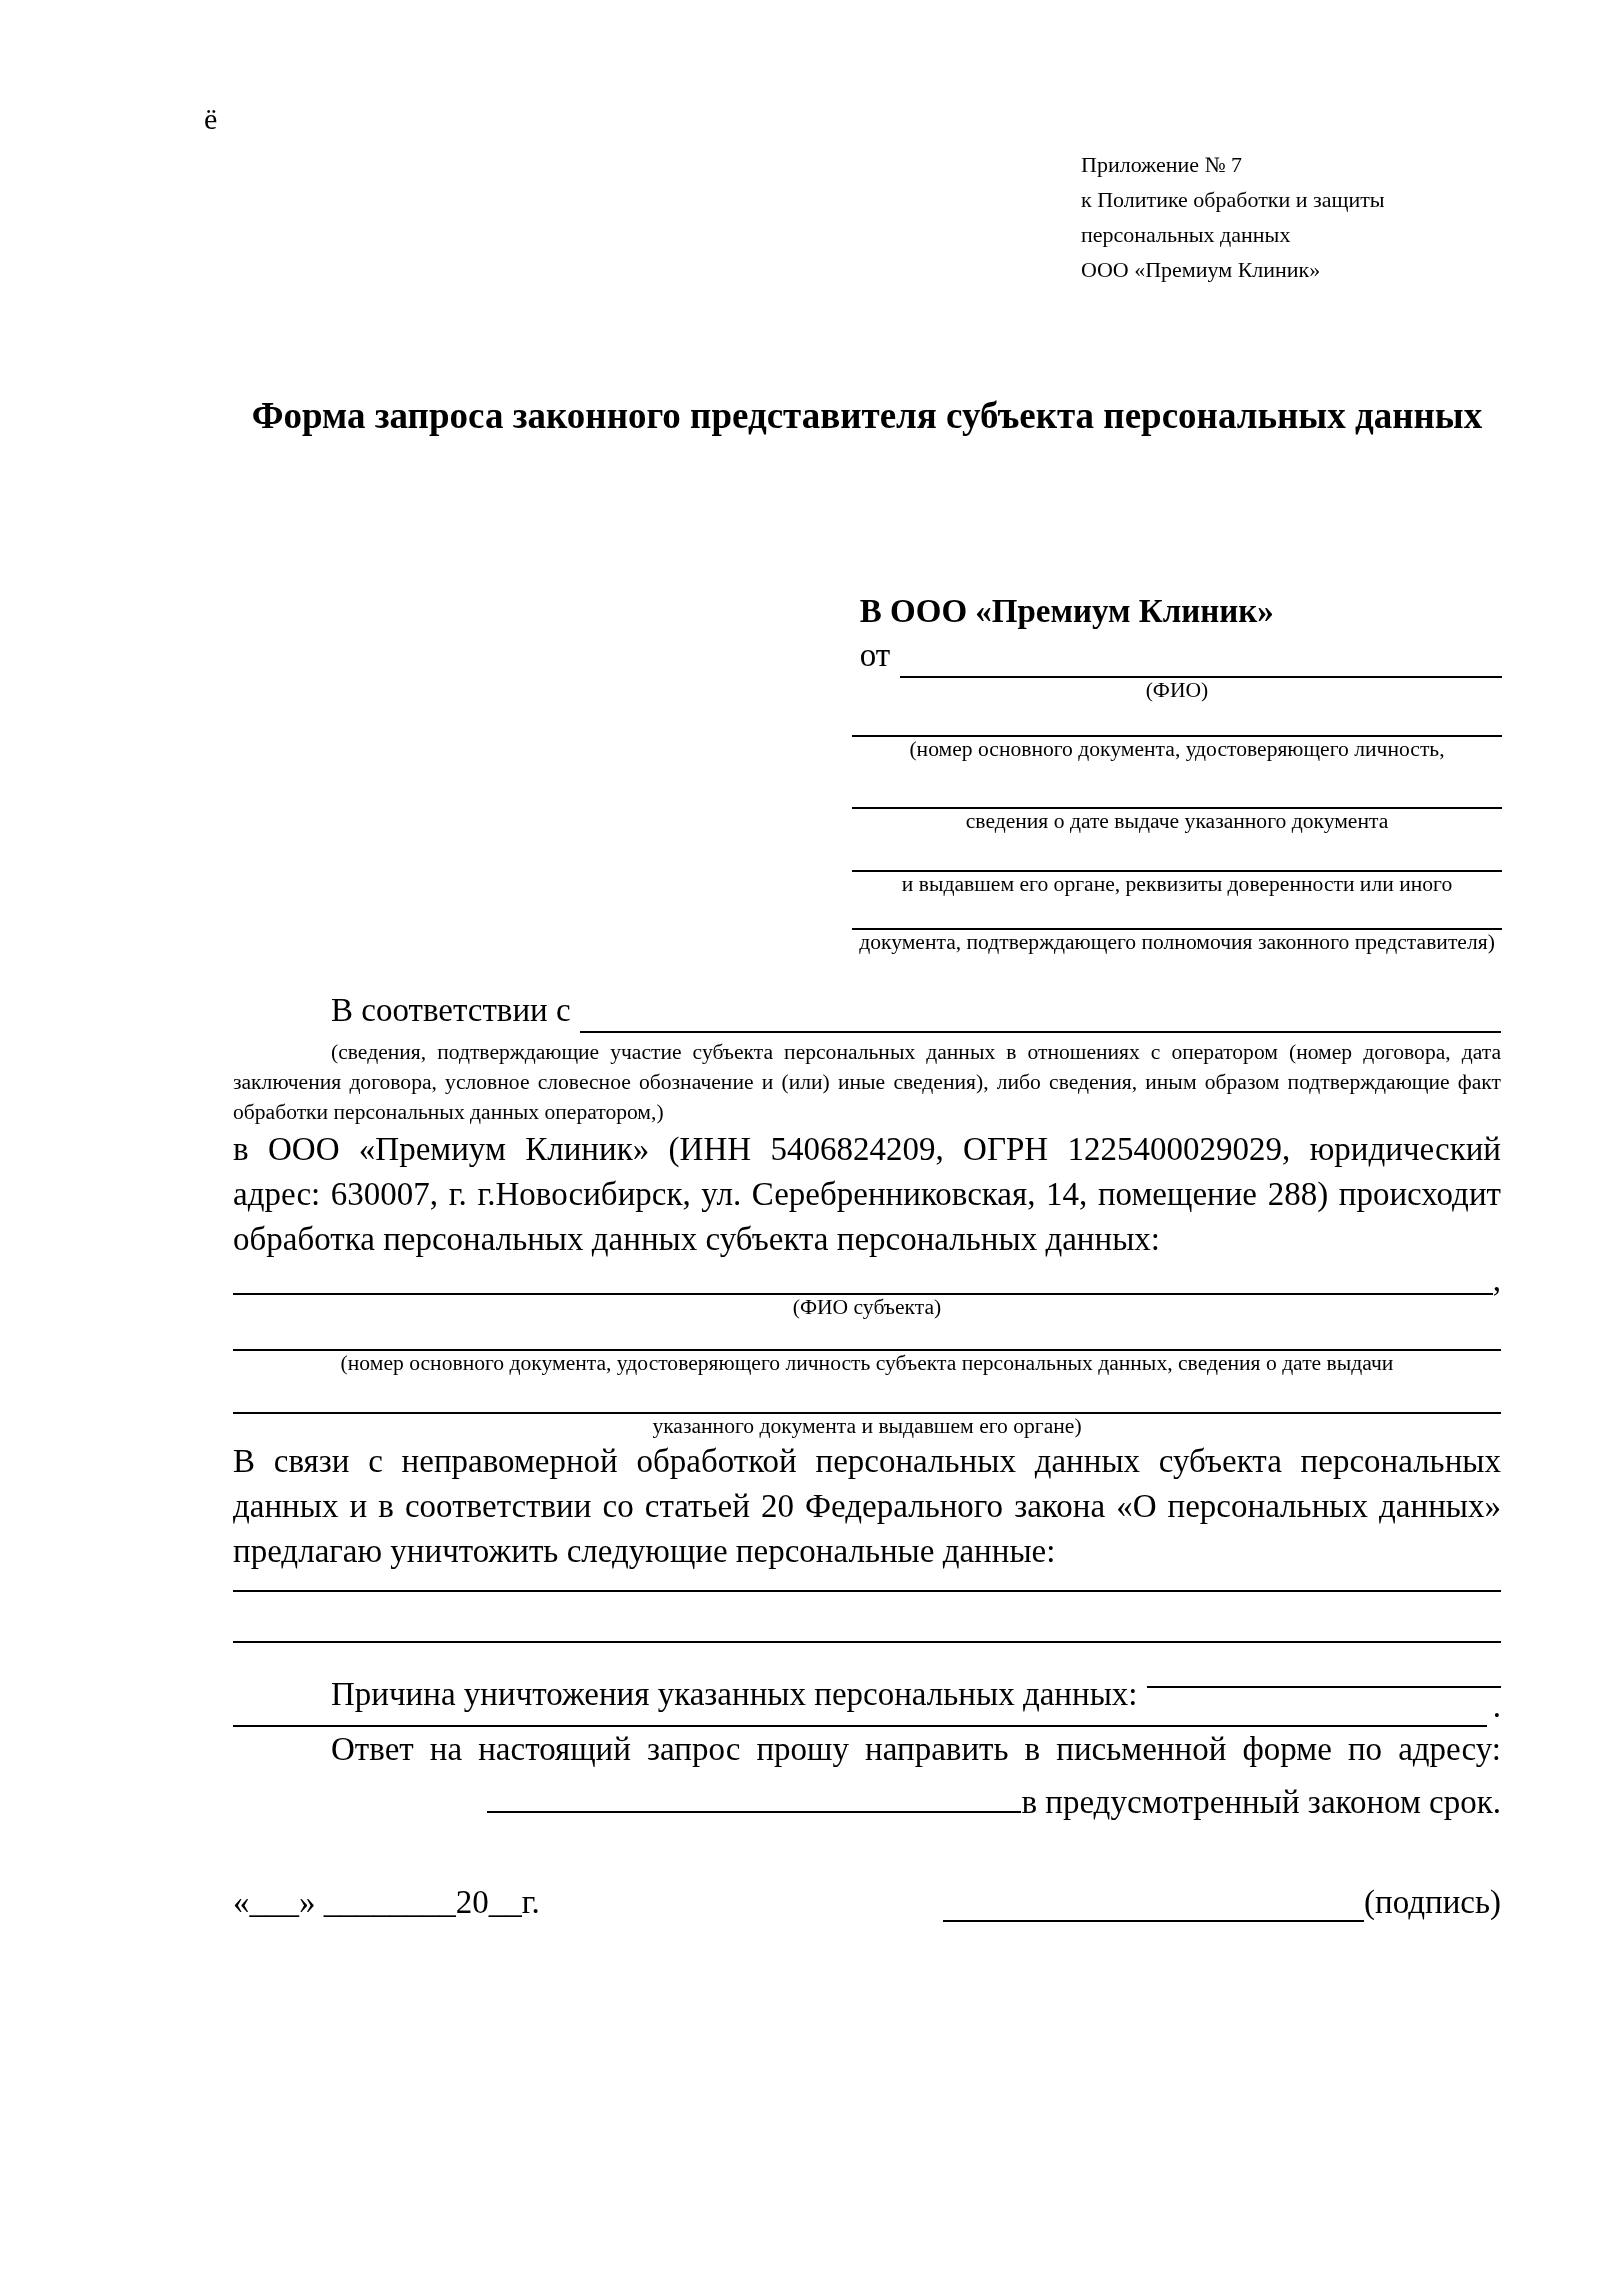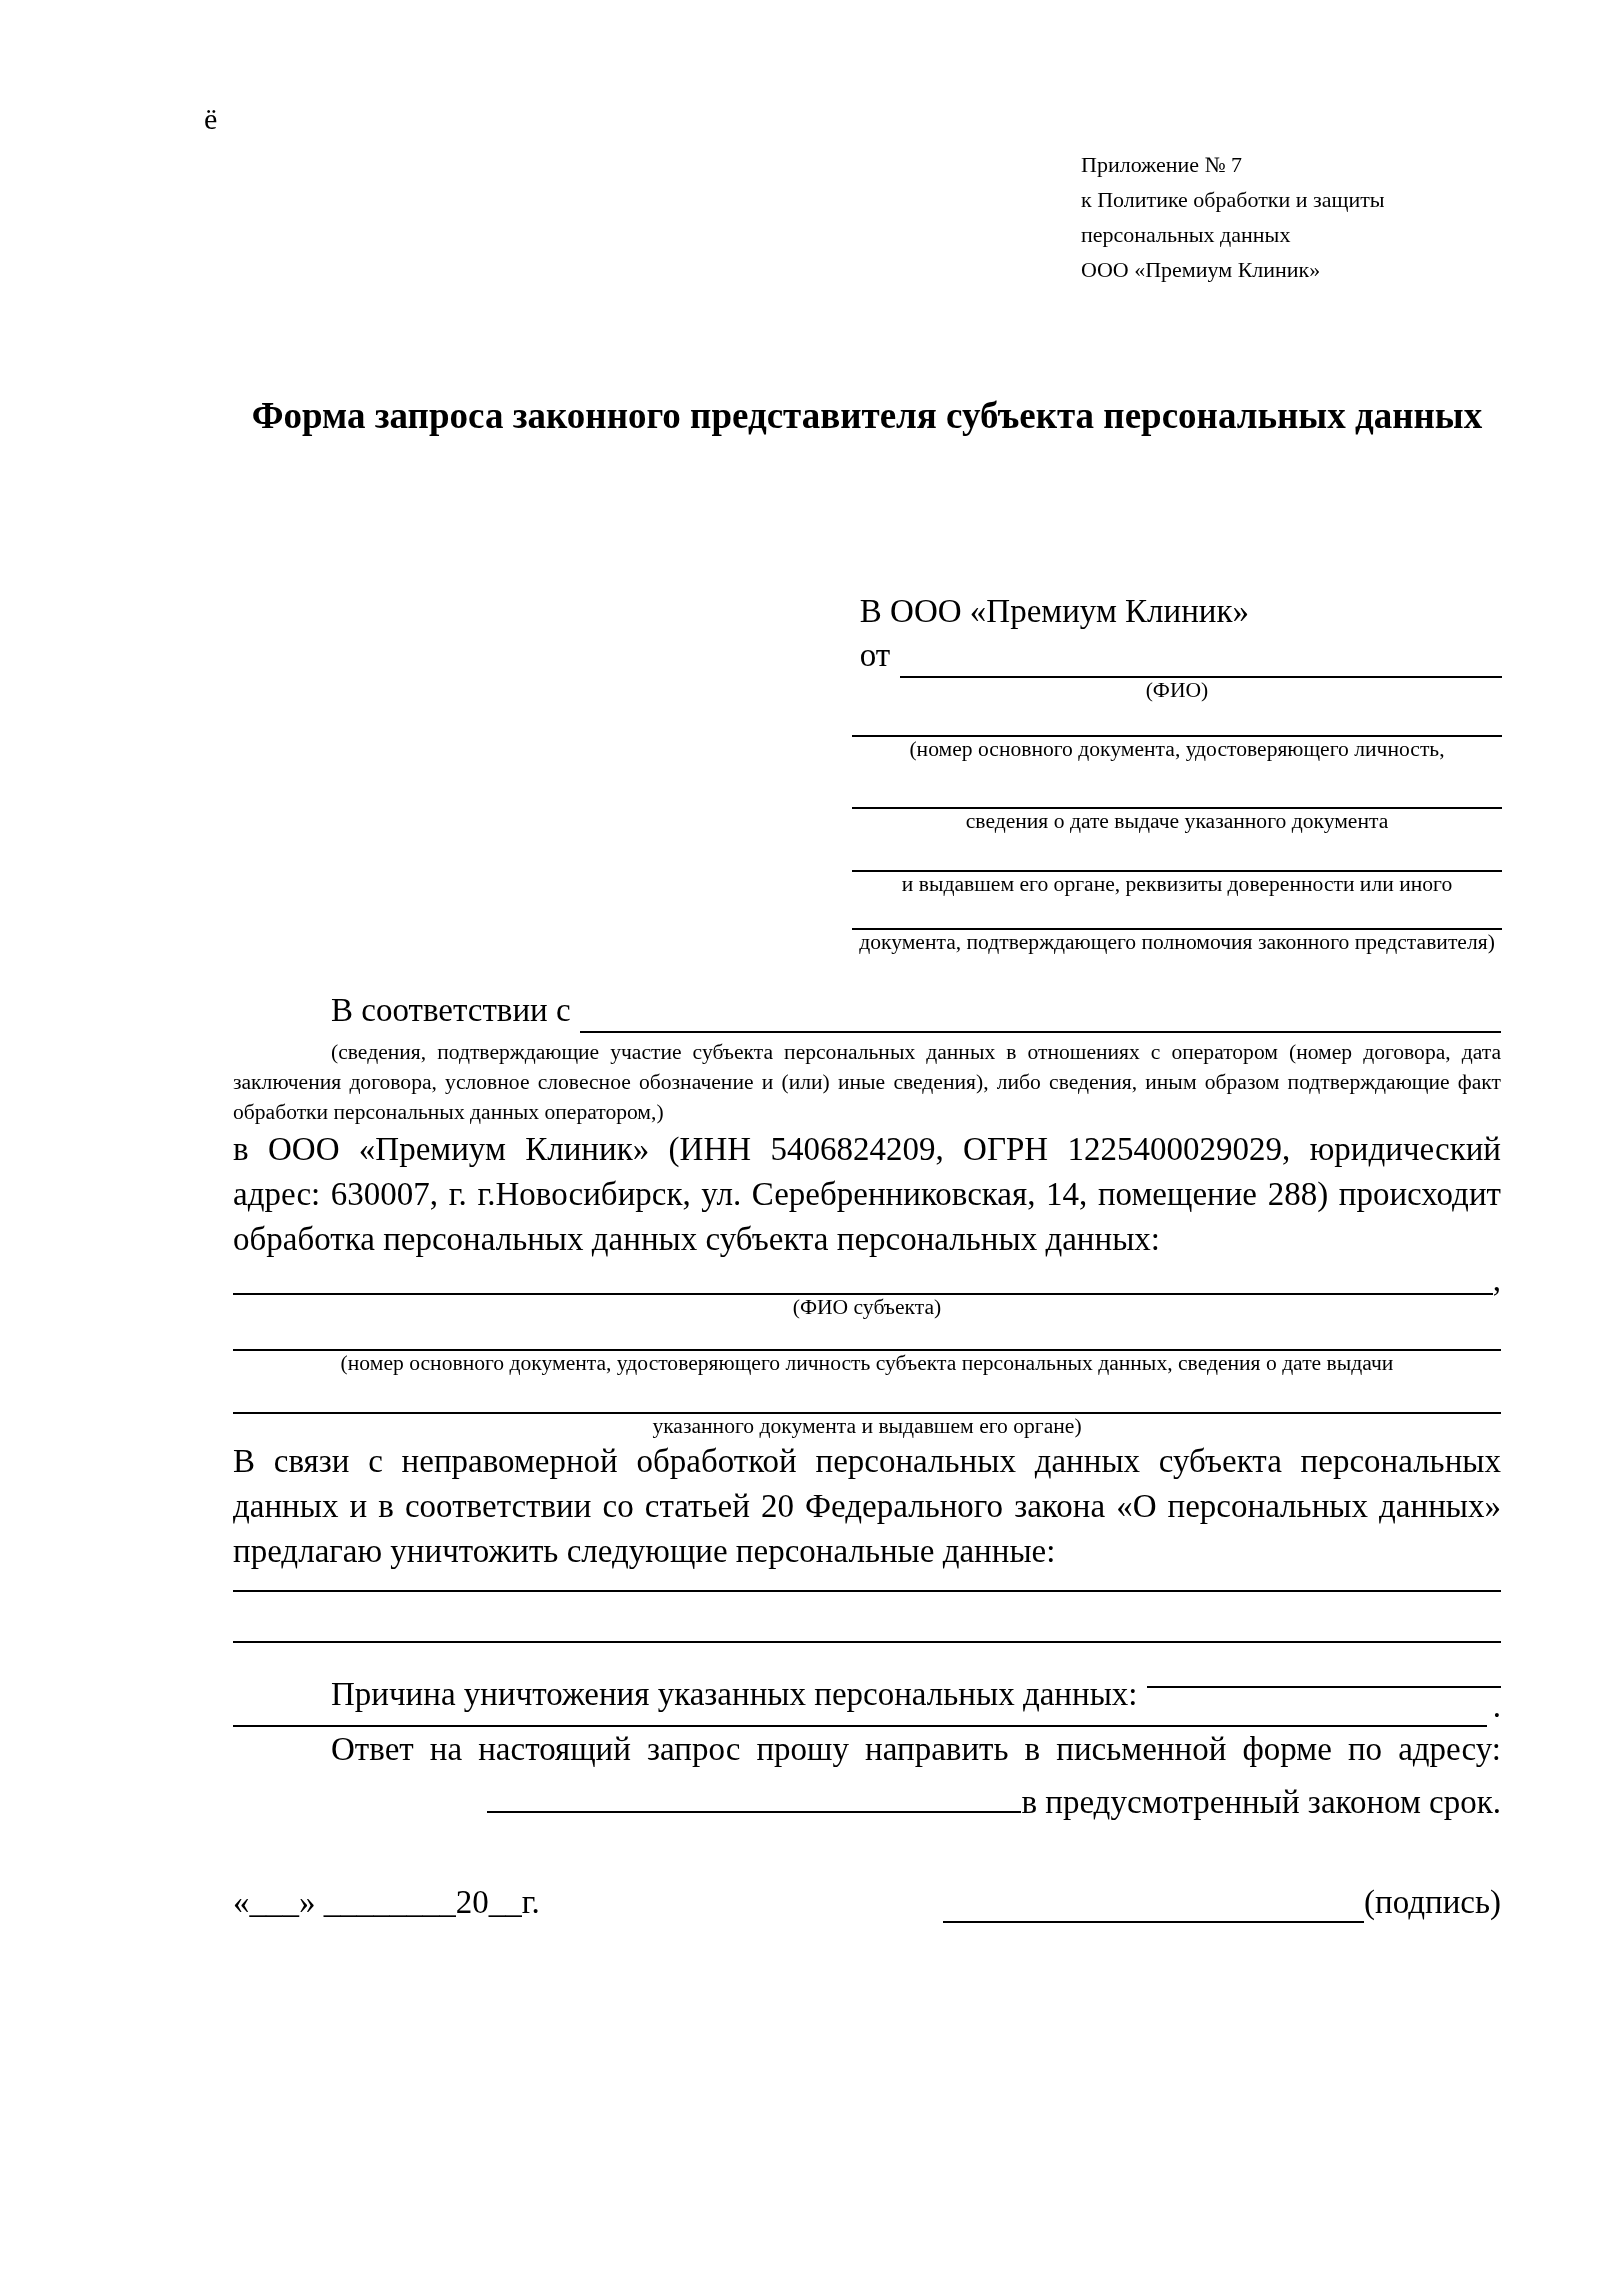--- a/index.html
+++ b/index.html
@@ -12,21 +12,21 @@
     margin:0 auto;
     overflow:hidden;
   }
   .ye{position:absolute;left:204px;top:102px;font-size:30px;line-height:33px;}
   .annex{position:absolute;left:1081px;top:147px;font-size:22px;line-height:35px;}
   .doc-title{
     position:absolute;left:233px;top:392px;width:1268px;
     text-align:center;font-weight:700;font-size:37px;line-height:47px;
   }
   .addr{position:absolute;left:852px;top:590px;width:650px;font-size:33px;}
-  .addr .to{padding-left:7.8px;line-height:43px;white-space:nowrap;}
+  .addr .to{padding-left:7.8px;line-height:43px;white-space:nowrap;font-weight:bold;}
   .line-row{display:flex;}
   .line-row .fill{flex:1;border-bottom:2.9px solid #000;margin-left:9.8px;}
   .addr .from-row{height:45px;line-height:45px;padding-left:7.8px;}
   .cap{font-size:21.6px;line-height:25.5px;text-align:center;}
   .blank{border-bottom:2.9px solid #000;}
   .addr .b1{height:31px;}
   .addr .b2{height:45px;}
   .addr .b3{height:35px;}
   .addr .b4{height:31px;}
   .body-block{position:absolute;left:233px;top:988px;width:1268px;font-size:33px;}
@@ -43,21 +43,21 @@
   .p3-blank1{height:15.7px;}
   .p3-blank2{height:49px;}
   .reason-row{height:45px;line-height:45px;padding-left:98px;}
   .reason-row .lbl{white-space:nowrap;margin-top:29px;}
   .period-row{height:39px;}
   .period-row .fill{margin-left:0;margin-right:5.9px;}
   .reply-l1{height:45px;line-height:45px;text-align:justify;text-align-last:justify;text-indent:98px;white-space:nowrap;}
   .reply-l2{height:45px;line-height:45px;text-align:right;}
   .inline-line{display:inline-block;width:534px;border-bottom:2.9px solid #000;height:39px;vertical-align:baseline;}
   .footer-row{display:flex;justify-content:space-between;align-items:flex-end;margin-top:64px;height:43px;line-height:43px;}
-  .sig-group{display:flex;align-items:center;}
+  .sig-group{display:flex;align-items:flex-start;}
   .sig-line{display:inline-block;width:421px;border-bottom:2.9px solid #000;height:39px;}
 </style>
 </head>
 <body>
 
 <div class="page">
 
   <span class="ye">ё</span>
 
   <div class="annex">

